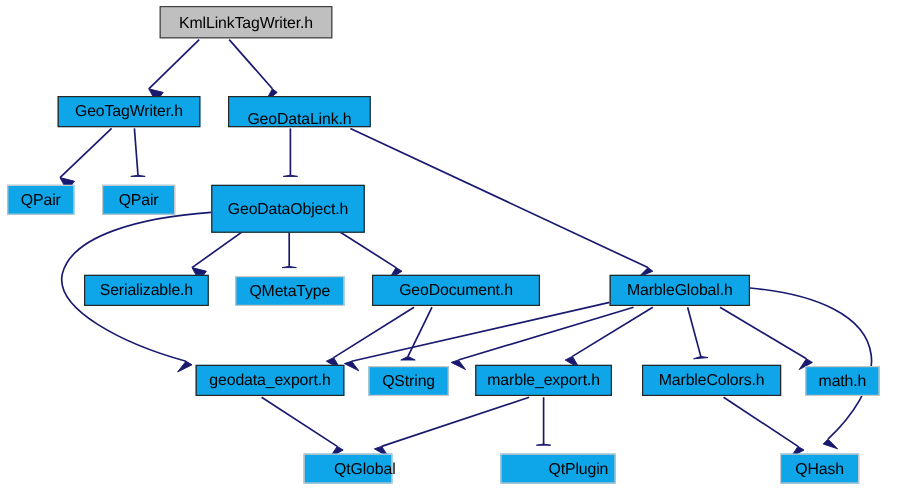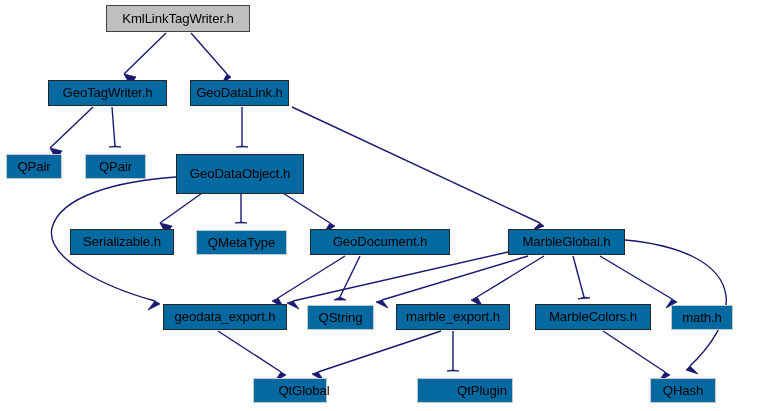--- a/index.html
+++ b/index.html
@@ -31,34 +31,35 @@
     fill: #191970;
     stroke: #191970;
     stroke-width: 0.8px;
   }
   .node-box {
     position: absolute;
     box-sizing: border-box;
     display: flex;
     align-items: center;
     justify-content: center;
-    background: #0369a1;
+    background: #0ea5e9;
     border: 1px solid #c8c8c8;
     white-space: nowrap;
     font-size: 13.2px;
     color: #000000;
     letter-spacing: -0.1px;
     line-height: 1;
   }
   .node-box.internal {
     border: 1.7px solid #262626;
   }
   .node-box.root {
     background: #bfbfbf;
     border: 1.6px solid #404040;
+    margin-left: 27px;
   }
   .node-label {
     pointer-events: none;
   }
 </style>
 </head>
 <body>
 
 <div id="graph-root">
 
@@ -153,21 +154,21 @@
       </g>
     </svg>
 
   <div id="nodes-layer">
       <div class="node-box root" style="left: 106px; top: 5px; width: 144px; height: 27px;">
         <span class="node-label">KmlLinkTagWriter.h</span>
       </div>
       <div class="node-box internal" style="left: 48px; top: 80px; width: 119px; height: 26px;">
         <span class="node-label">GeoTagWriter.h</span>
       </div>
-      <div class="node-box internal" style="left: 190px; top: 80px; width: 99px; height: 26px;">
+      <div class="node-box internal" style="left: 190px; top: 80px; width: 119px; height: 26px; align-items: flex-end;">
         <span class="node-label">GeoDataLink.h</span>
       </div>
       <div class="node-box external" style="left: 6px; top: 154px; width: 56px; height: 25px;">
         <span class="node-label">QPair</span>
       </div>
       <div class="node-box external" style="left: 85px; top: 154px; width: 61px; height: 25px;">
         <span class="node-label">QPair</span>
       </div>
       <div class="node-box internal" style="left: 176px; top: 154px; width: 128px; height: 40px;">
         <span class="node-label">GeoDataObject.h</span>

